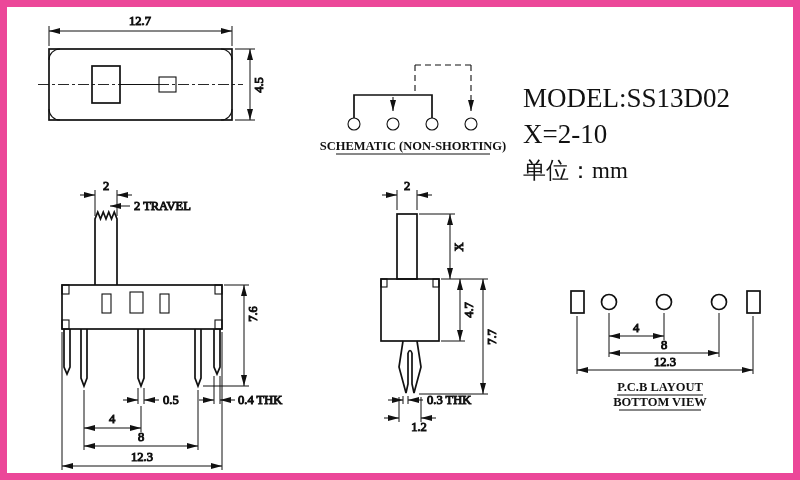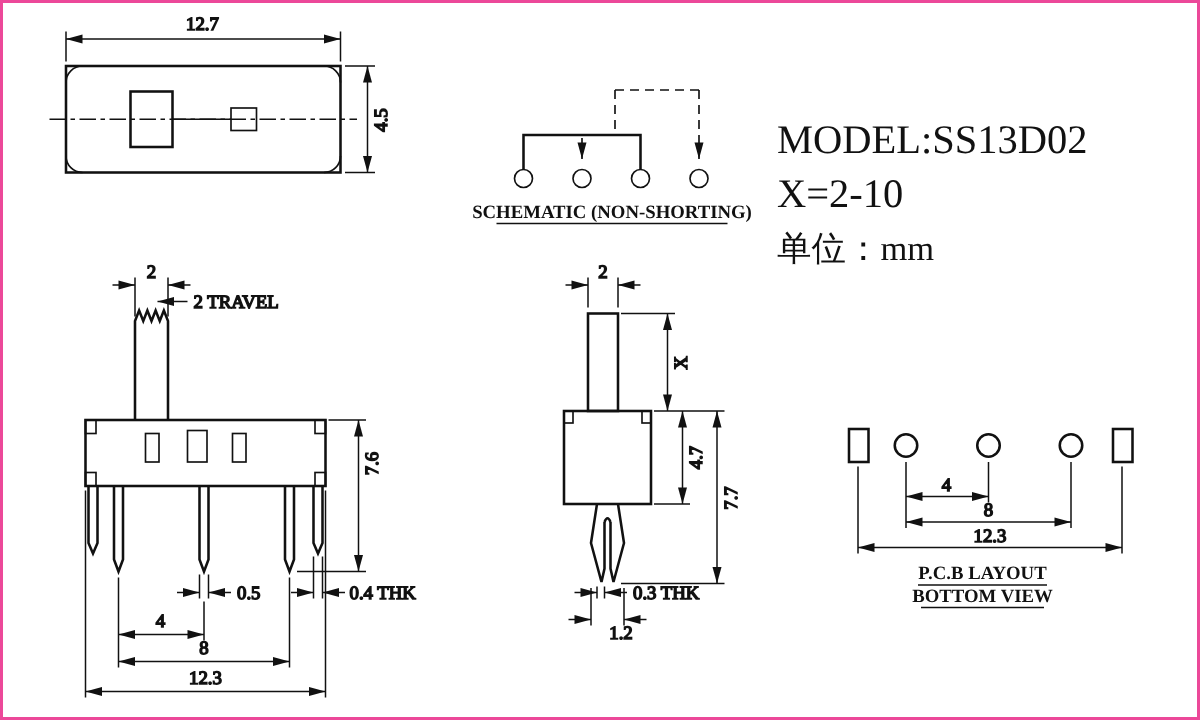--- a/index.html
+++ b/index.html
@@ -1,18 +1,18 @@
 <!DOCTYPE html>
 <html><head>
 <meta charset="utf-8">
 <style>
   html,body{margin:0;padding:0;background:#fff;}
   #sheet{
     position:relative;width:800px;height:480px;background:#fff;
-    border:2px solid #ec4899;box-sizing:border-box;overflow:hidden;
+    border:7px solid #ec4899;box-sizing:border-box;overflow:hidden;
   }
   svg{display:block}
   .main{stroke:#111;stroke-width:1.7;fill:none;stroke-linejoin:miter}
   .thin{stroke:#111;stroke-width:1.1;fill:none}
   .dim{stroke:#111;stroke-width:1;fill:none}
   .cl{stroke:#111;stroke-width:.9;fill:none;stroke-dasharray:11 3 3 3}
   .dash{stroke:#111;stroke-width:1.1;fill:none;stroke-dasharray:6 4}
   text{font-family:"Liberation Serif","DejaVu Serif",serif;font-size:12.5px;fill:#111}
   .cap{font-weight:bold;font-size:12.5px}
   .big{font-size:27px}

